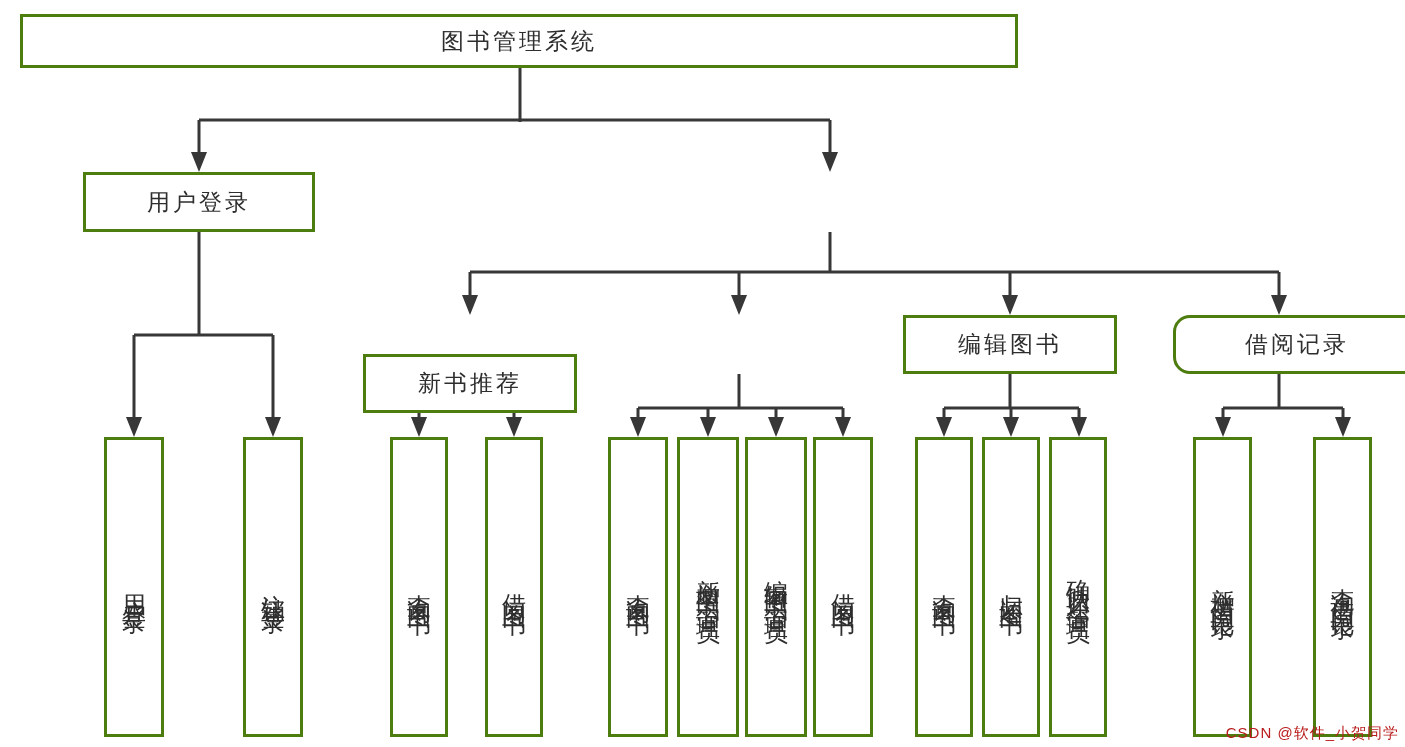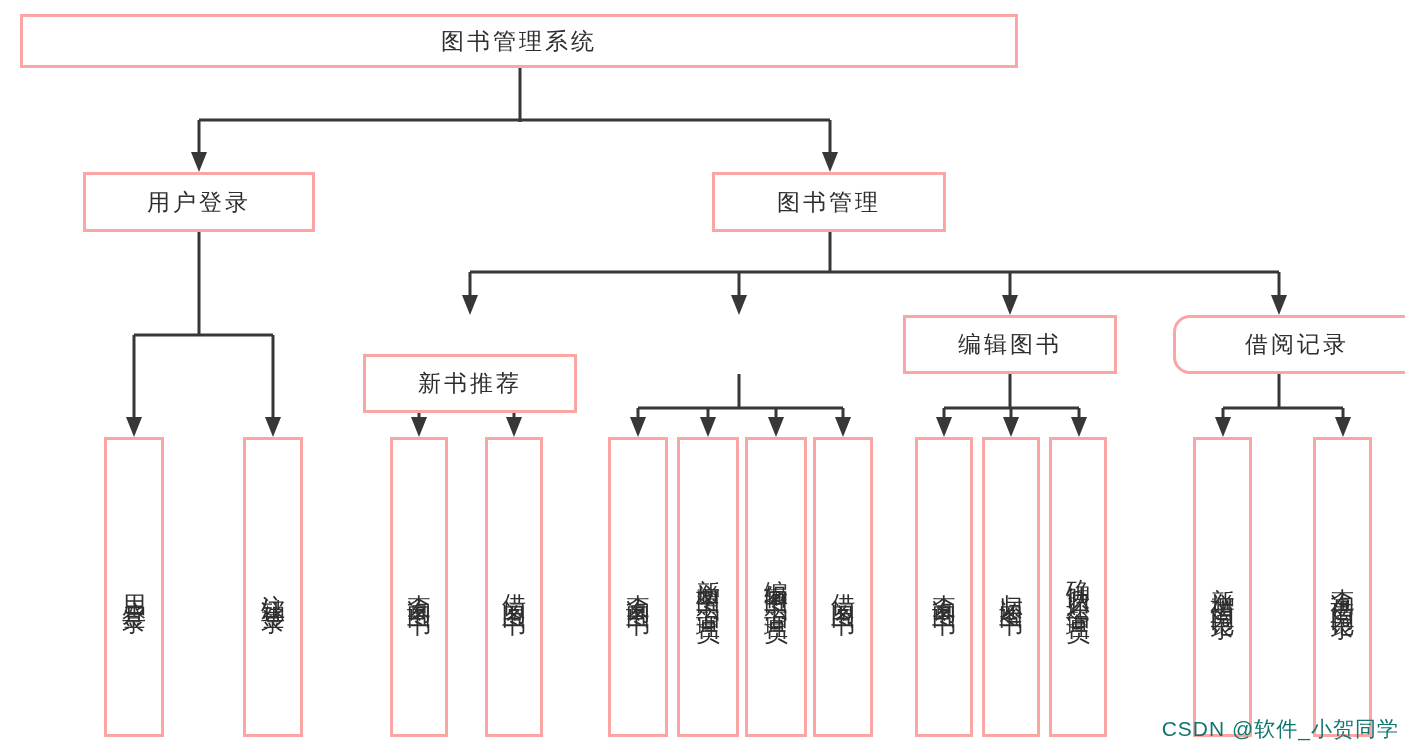--- a/index.html
+++ b/index.html
@@ -2,33 +2,33 @@
 <html><head>
 <meta charset="utf-8">
 <style>
   html,body { margin:0; padding:0; background:#ffffff; }
   #canvas {
     position:relative; width:1405px; height:747px; background:#ffffff;
     font-family:"Liberation Sans", sans-serif; overflow:hidden;
   }
   .wires { position:absolute; left:0; top:0; }
   .box {
-    position:absolute; background:#ffffff; border:3px solid #fca5a5;
+    position:absolute; background:#ffffff; border:3px solid #4d7c0f;
     box-sizing:border-box; color:#2e2e2e;
     display:flex; align-items:center; justify-content:center;
     white-space:nowrap;
   }
   .hbox { font-size:23px; letter-spacing:3px; }
   .vbox {
     writing-mode:vertical-rl; text-orientation:mixed;
     font-size:24px; letter-spacing:6px;
   }
   .watermark {
     position:absolute; right:6px; bottom:4px;
-    font-size:21px; color:#0f766e; letter-spacing:1px;
+    font-size:15px; color:#b91c1c; letter-spacing:1px;
   }
 </style>
 </head>
 <body>
 
 <div id="canvas">
 
   <svg class="wires" width="1405" height="747" viewBox="0 0 1405 747" aria-hidden="true">
     <path fill="none" stroke="#373737" stroke-width="3" d="
       M520 68 V122  M199 120 H830  M199 120 V156  M830 120 V156
@@ -58,21 +58,20 @@
       <polygon points="1003,417 1019,417 1011,437"></polygon>
       <polygon points="1071,417 1087,417 1079,437"></polygon>
       <polygon points="1215,417 1231,417 1223,437"></polygon>
       <polygon points="1335,417 1351,417 1343,437"></polygon>
     </g>
   </svg>
 
   <div class="box hbox" style="left:20px; top:14px; width:998px; height:54px;">图书管理系统</div>
 
   <div class="box hbox" style="left:83px; top:172px; width:232px; height:60px;">用户登录</div>
-  <div class="box hbox" style="left:712px; top:172px; width:234px; height:60px;">图书管理</div>
 
   <div class="box hbox" style="left:363px; top:315px; width:214px; height:59px;margin-top:39px;">新书推荐</div>
   <div class="box hbox" style="left:903px; top:315px; width:214px; height:59px;">编辑图书</div>
   <div class="box hbox" style="left:1173px; top:315px; width:248px; height:59px;border-radius:17px;">借阅记录</div>
 
   <div class="box vbox" style="left:104px; top:437px; width:60px; height:300px;">用户登录</div>
   <div class="box vbox" style="left:243px; top:437px; width:60px; height:300px;">注销登录</div>
 
   <div class="box vbox" style="left:390px; top:437px; width:58px; height:300px;">查询图书</div>
   <div class="box vbox" style="left:485px; top:437px; width:58px; height:300px;">借阅图书</div>

